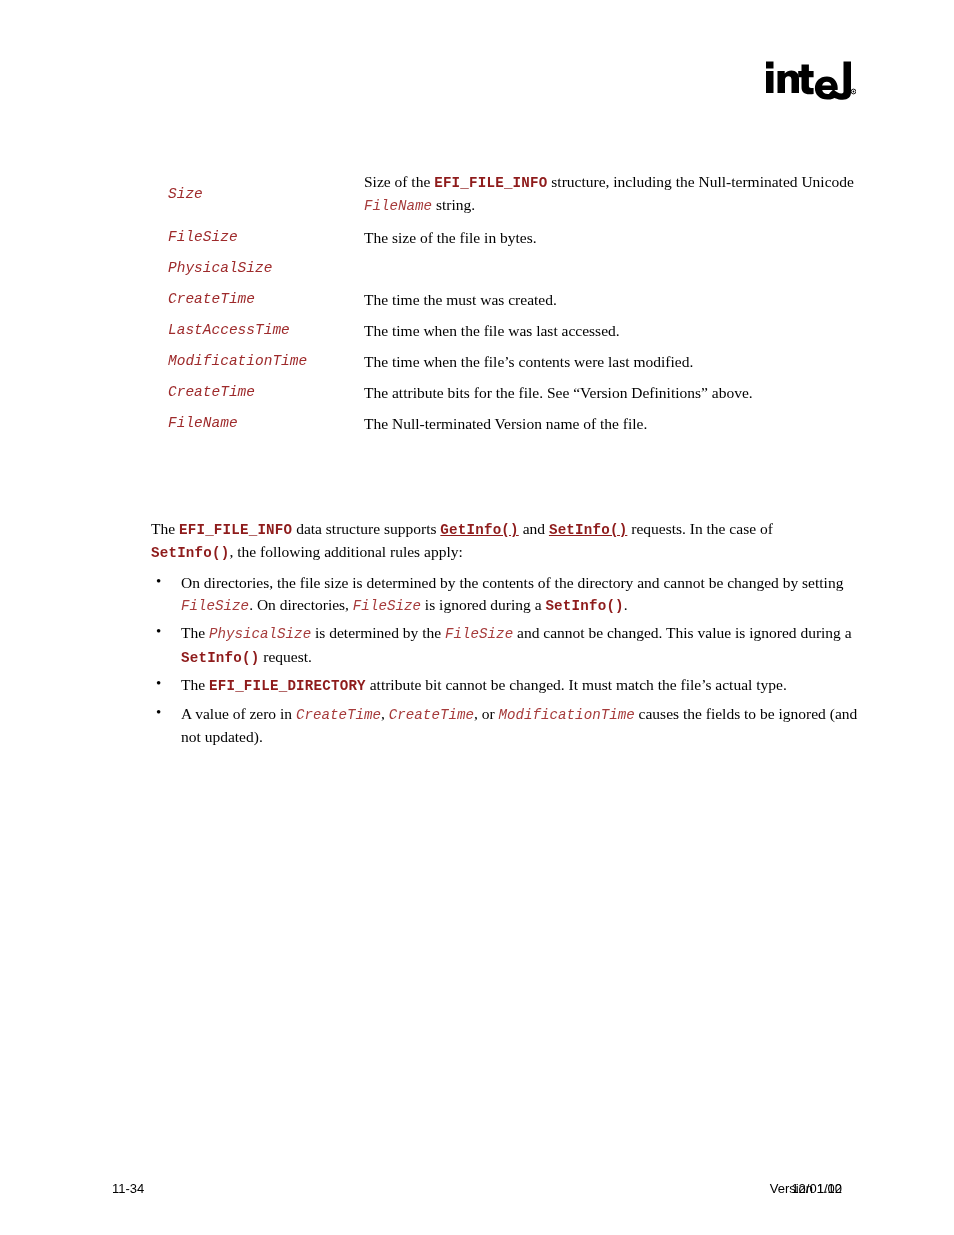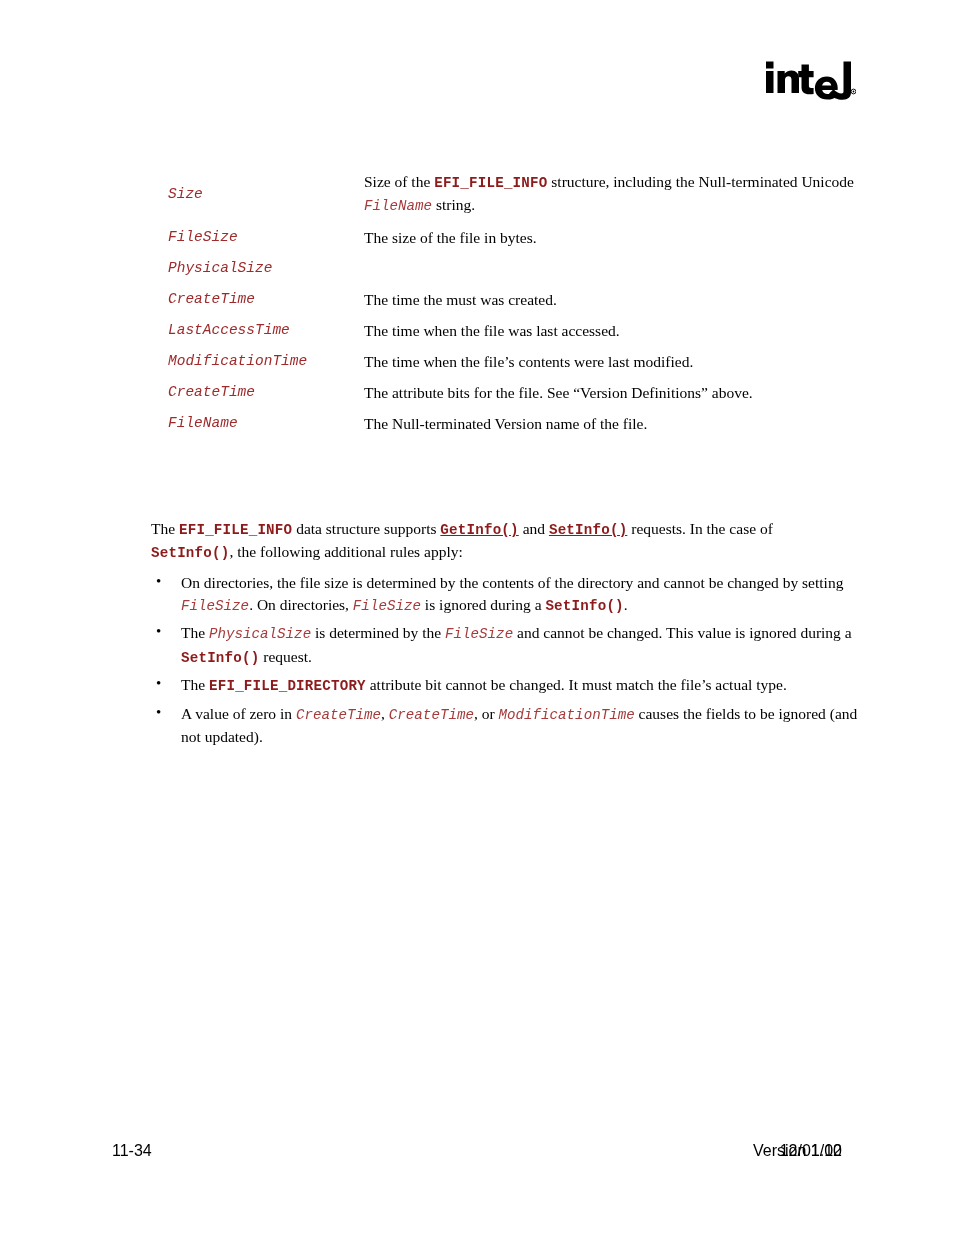--- a/index.html
+++ b/index.html
@@ -105,24 +105,24 @@
     font-style: italic;
     font-size: 14.2px;
     color: #A63B3B;
   }
 
   
   .footer {
     position: absolute;
     left: 112px;
     right: 112px;
-    top: 1142px;
+    top: 1181px;
     height: 20px;
     font-family: "Liberation Sans", "DejaVu Sans", sans-serif;
-    font-size: 16px;
+    font-size: 13px;
     color: #000;
   }
   .footer .f-left   { position: absolute; left: 0; top: 0; }
   .footer .f-center { position: absolute; left: 0; right: 0; top: 0; text-align: right; }
   .footer .f-right  { position: absolute; right: 0; top: 0; margin-left: 20px; }
 </style>
 </head>
 <body>
 
 <div class="logo-wrap">

